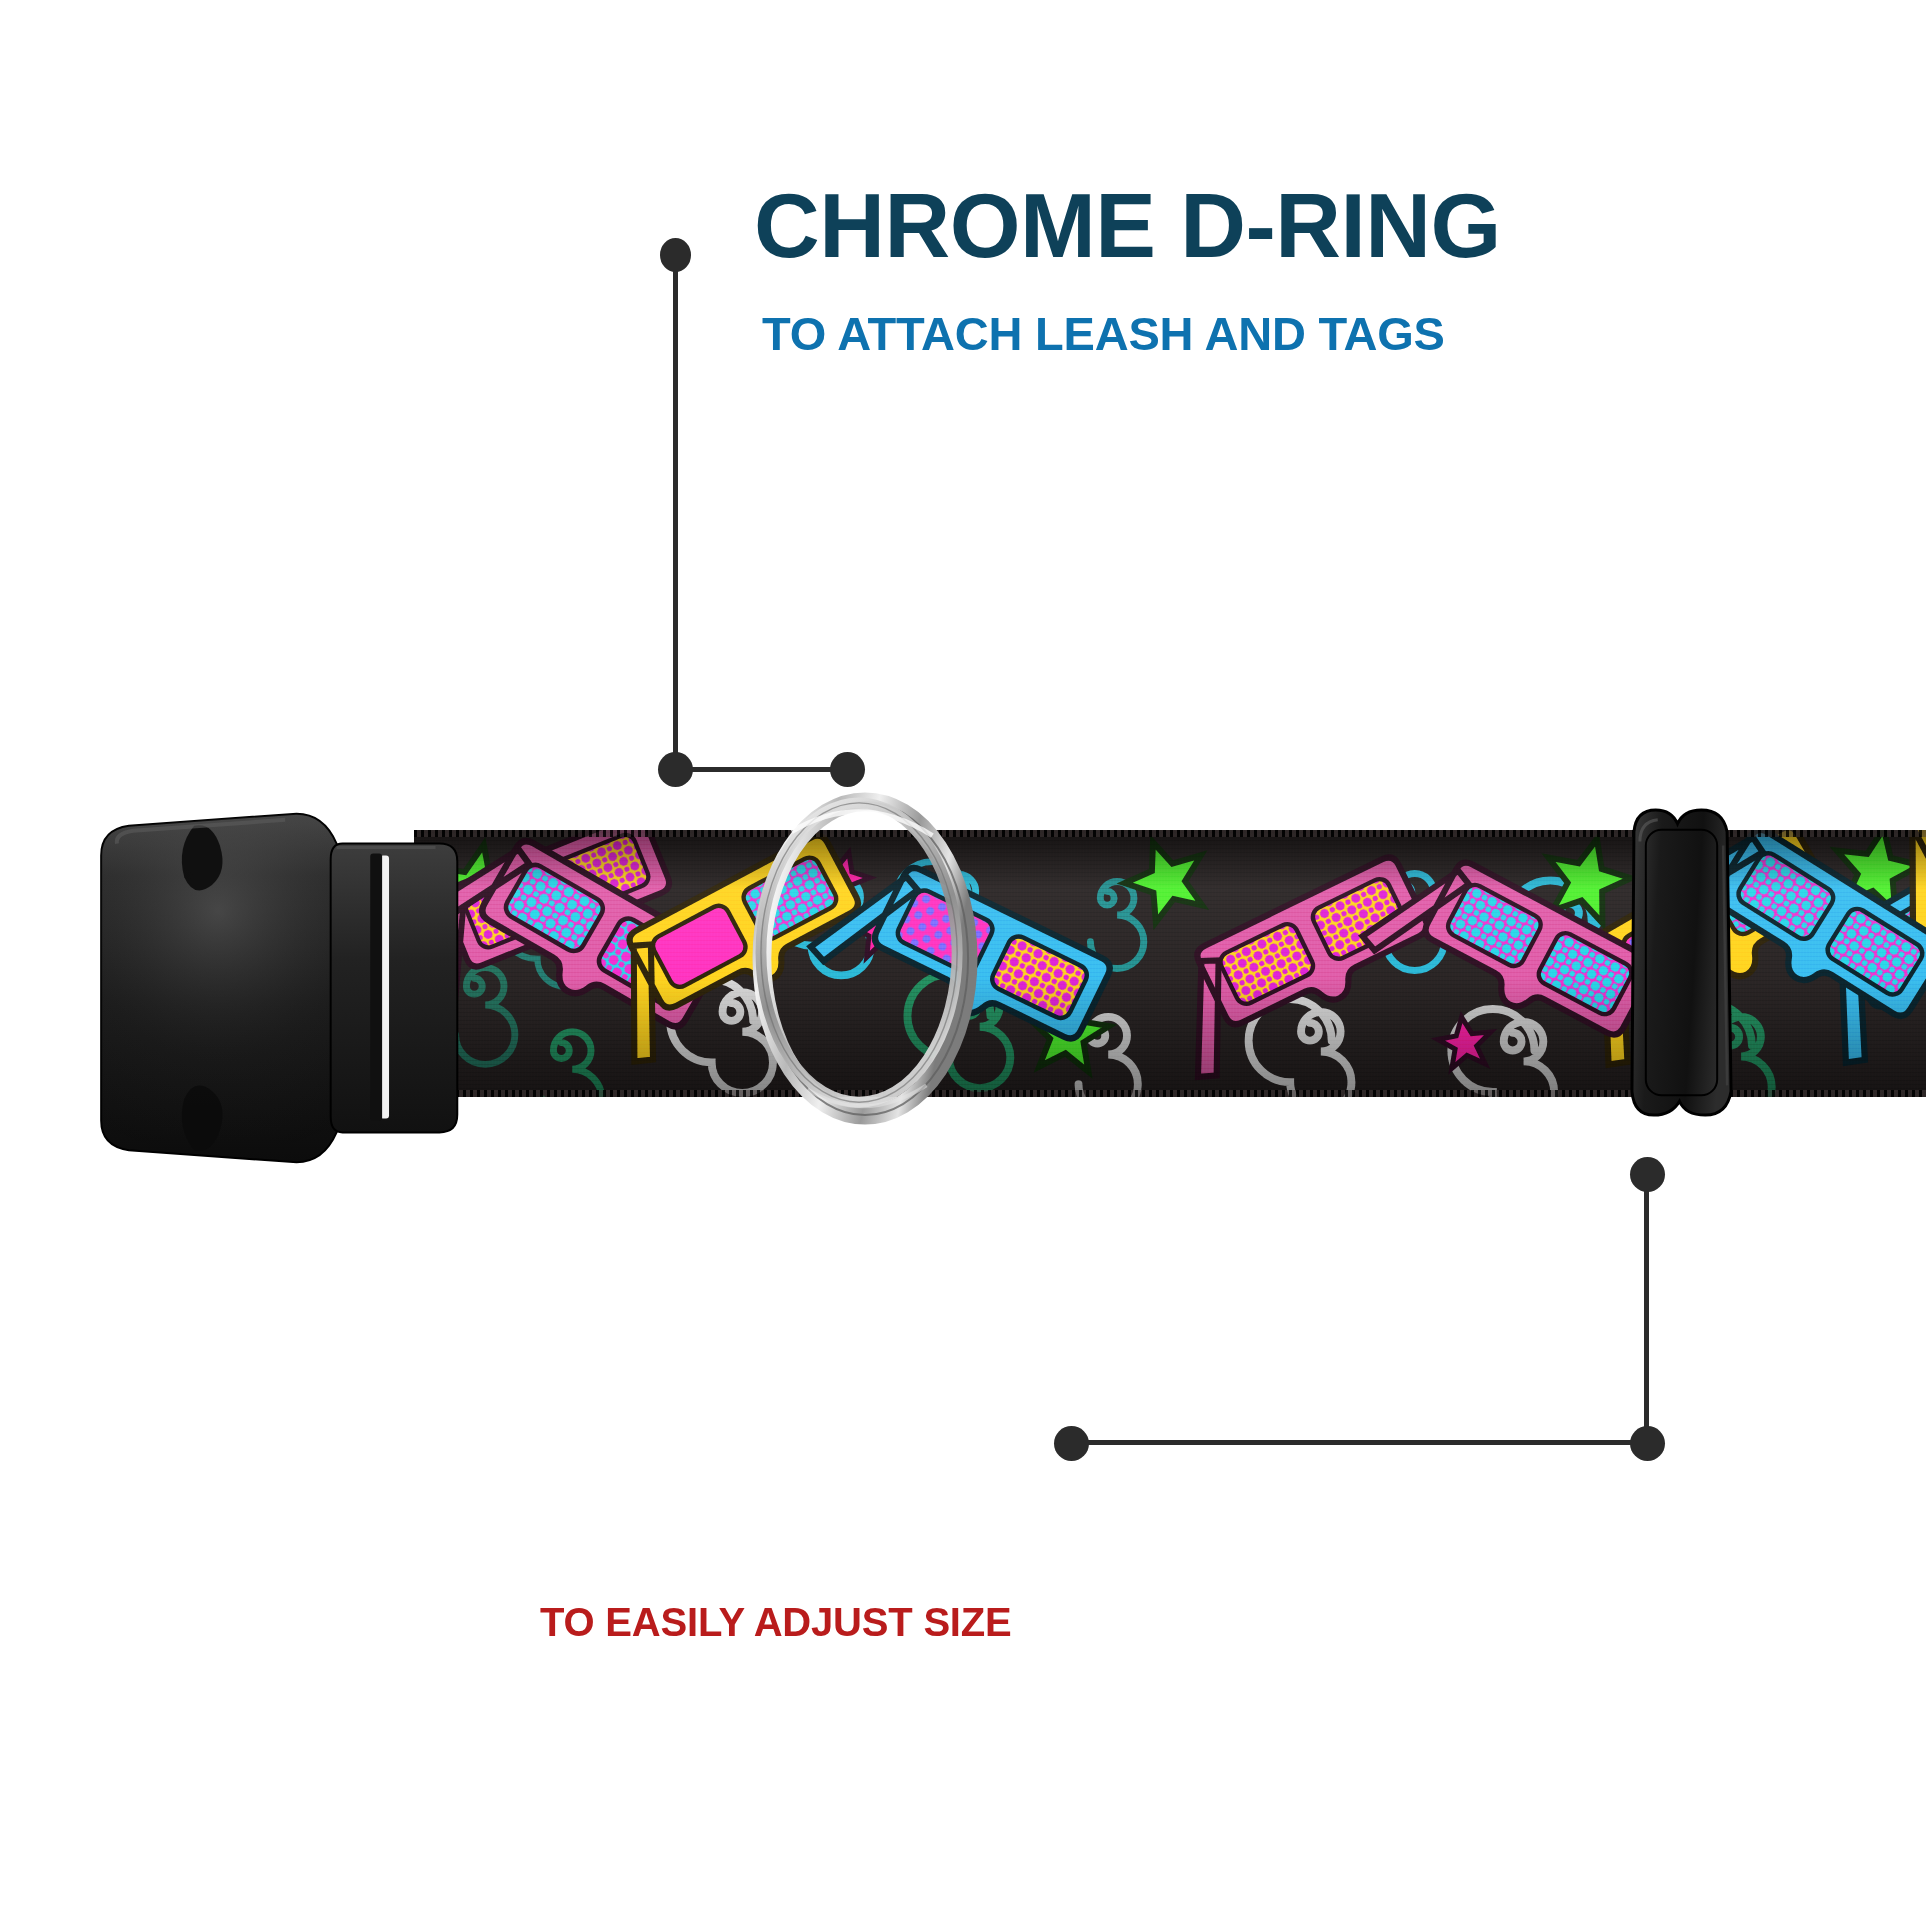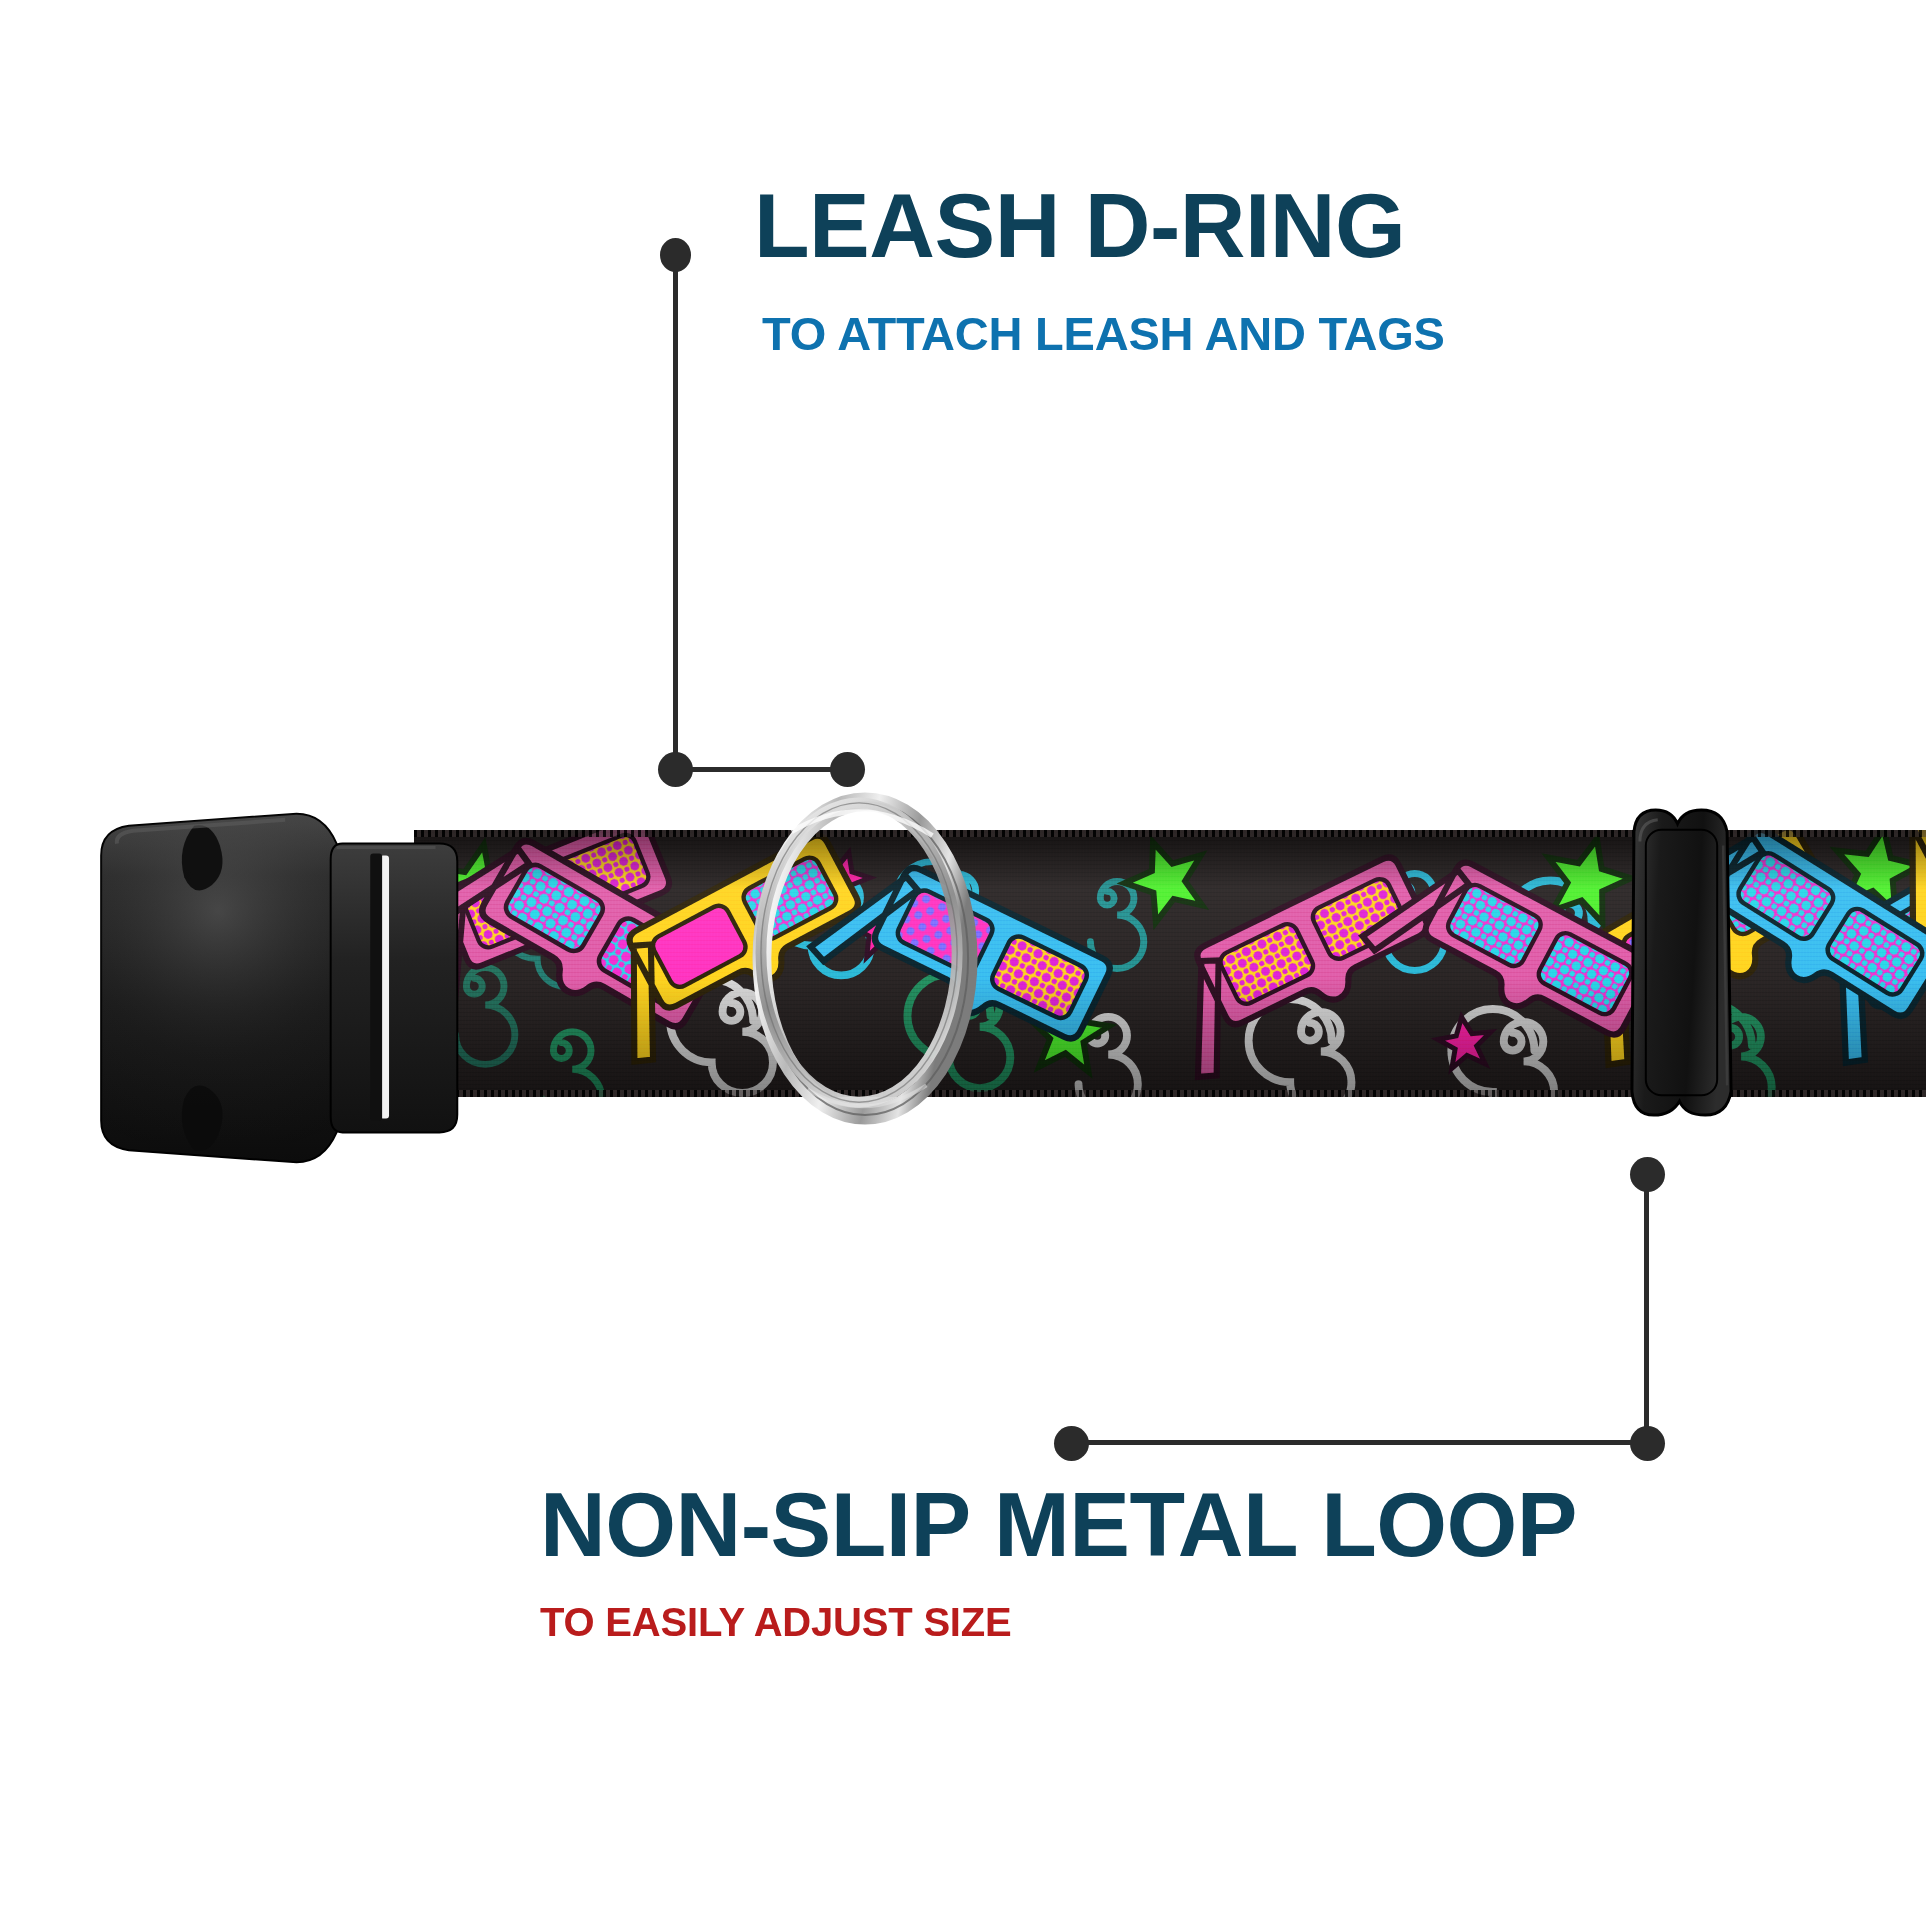--- a/index.html
+++ b/index.html
@@ -97,30 +97,29 @@
   #slider{
     position:absolute;left:1612px;top:798px;width:139px;height:327px;
     z-index:46;
   }
 </style>
 </head>
 <body>
 
 <div id="stage">
 
-  <div class="callout-title" id="dring-title">LEASH D-RING</div>
+  <div class="callout-title" id="dring-title">CHROME D-RING</div>
   <div class="callout-sub" id="dring-sub">TO ATTACH LEASH AND TAGS</div>
 
   <div class="lead-dot" id="t-dot-top"></div>
   <div class="lead-line" id="t-v"></div>
   <div class="lead-dot" id="t-dot-corner"></div>
   <div class="lead-line" id="t-h"></div>
   <div class="lead-dot" id="t-dot-end"></div>
 
-  <div class="callout-title" id="loop-title">NON-SLIP METAL LOOP</div>
   <div class="callout-sub" id="loop-sub">TO EASILY ADJUST SIZE</div>
 
   <div class="lead-dot" id="b-dot-top"></div>
   <div class="lead-line" id="b-v"></div>
   <div class="lead-dot" id="b-dot-corner"></div>
   <div class="lead-line" id="b-h"></div>
   <div class="lead-dot" id="b-dot-end"></div>
 
   <div id="strap">
     <svg id="pattern-svg" width="1513" height="267" viewBox="0 0 1528 270" style="position:absolute;left:0;top:0;z-index:10;">

